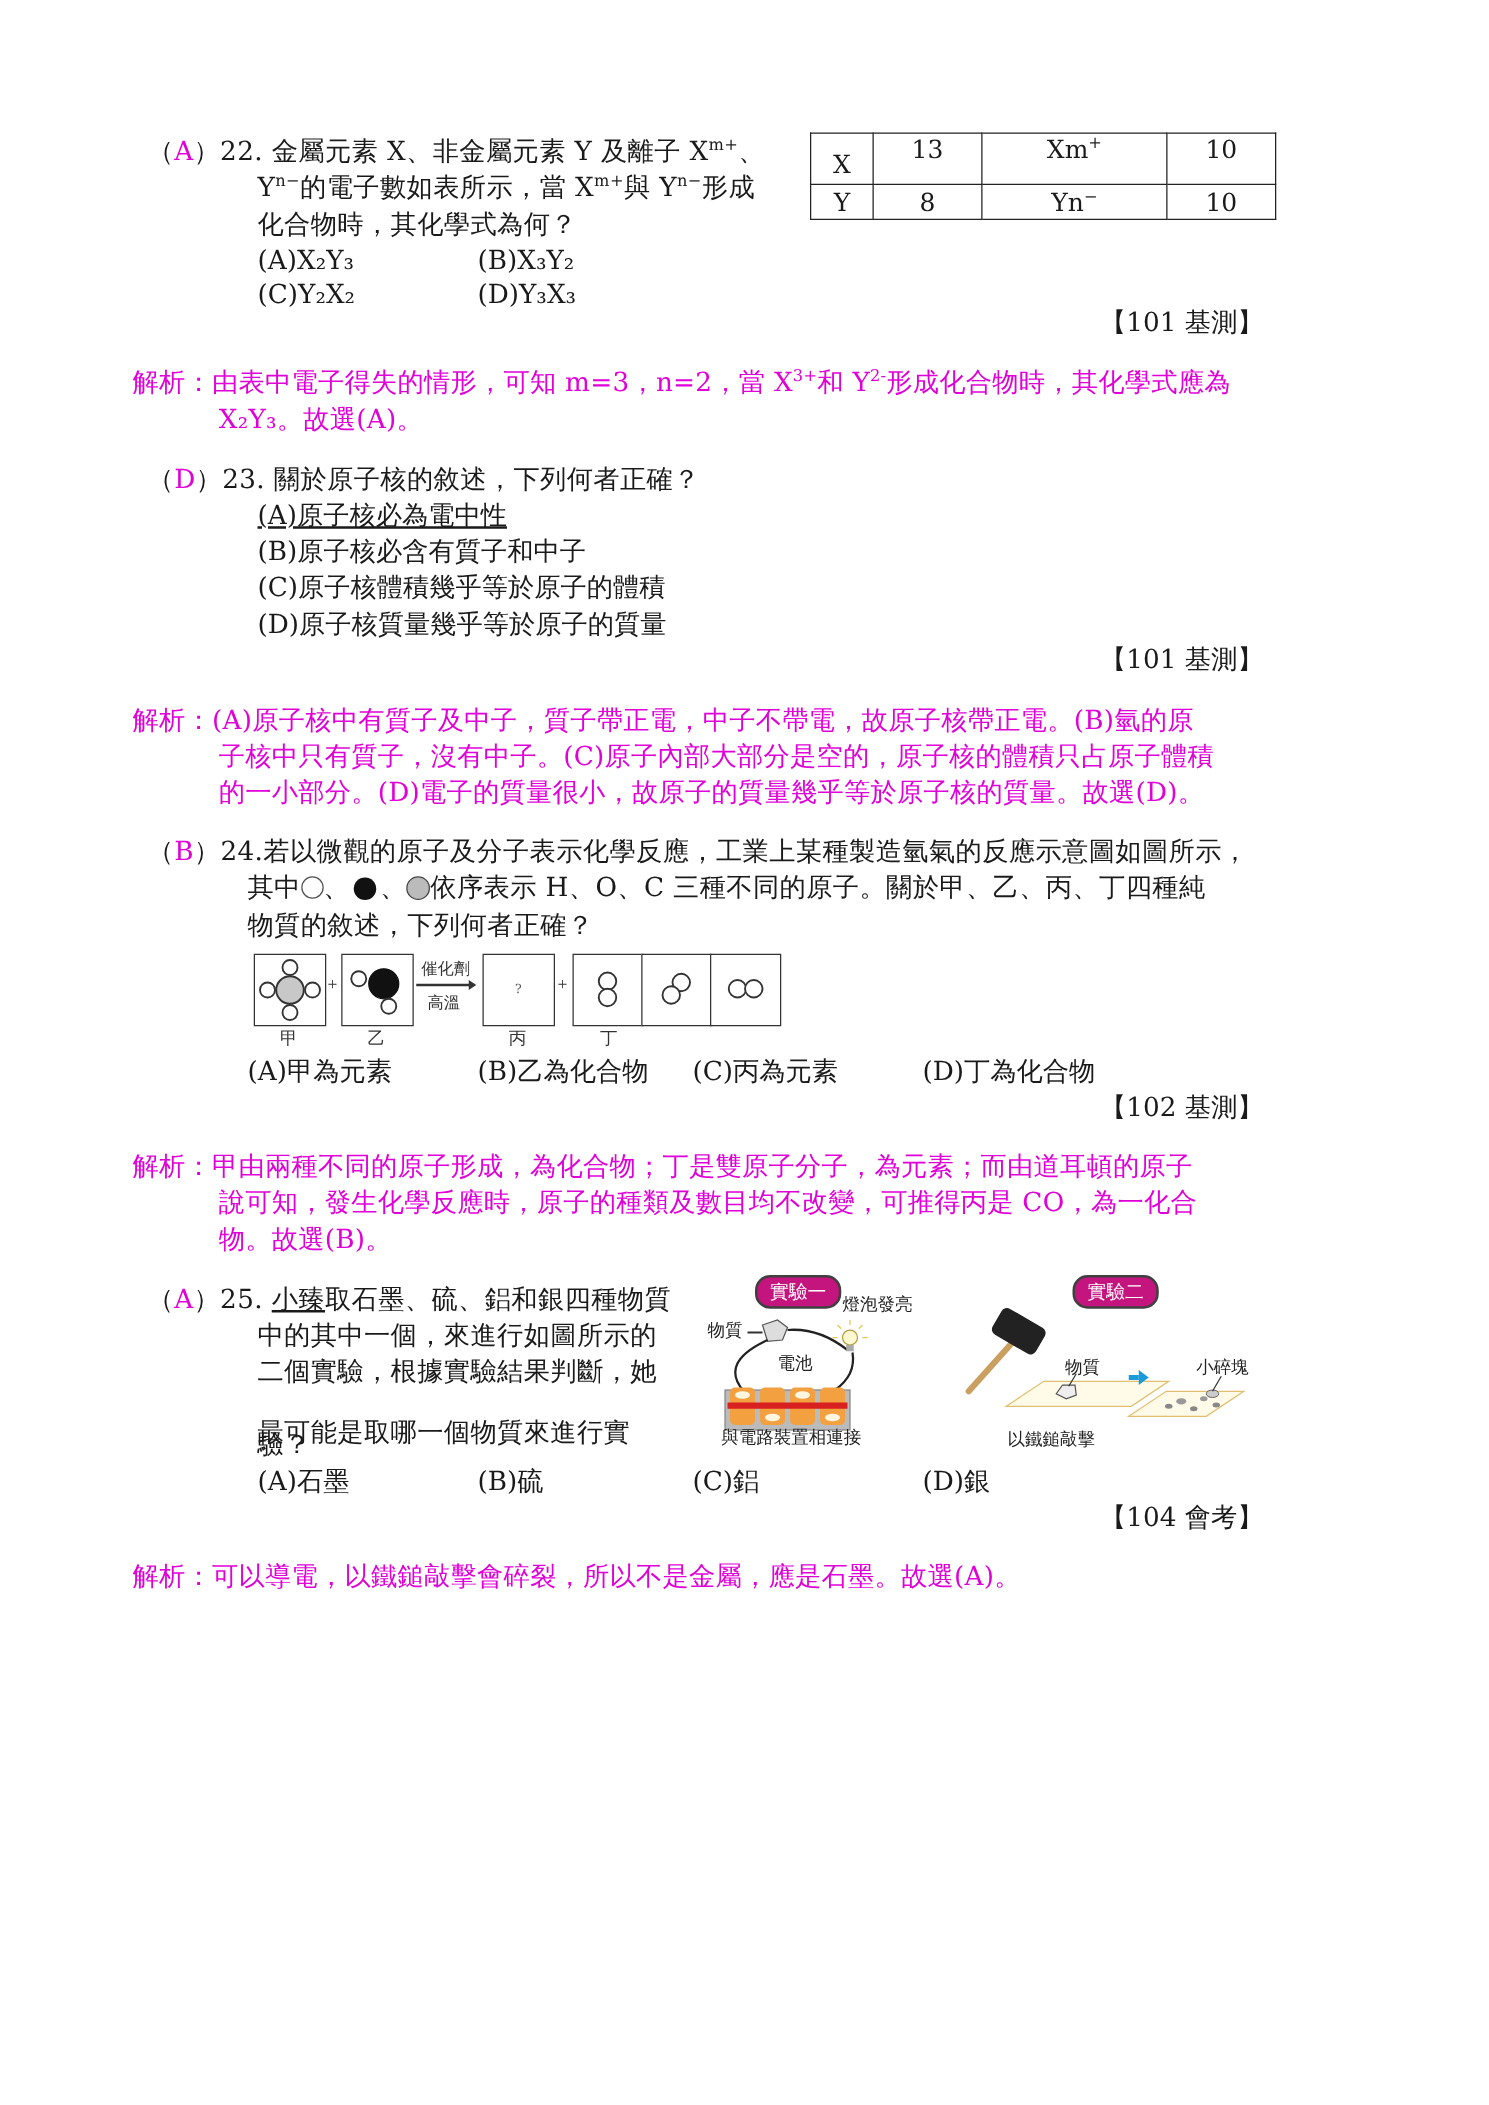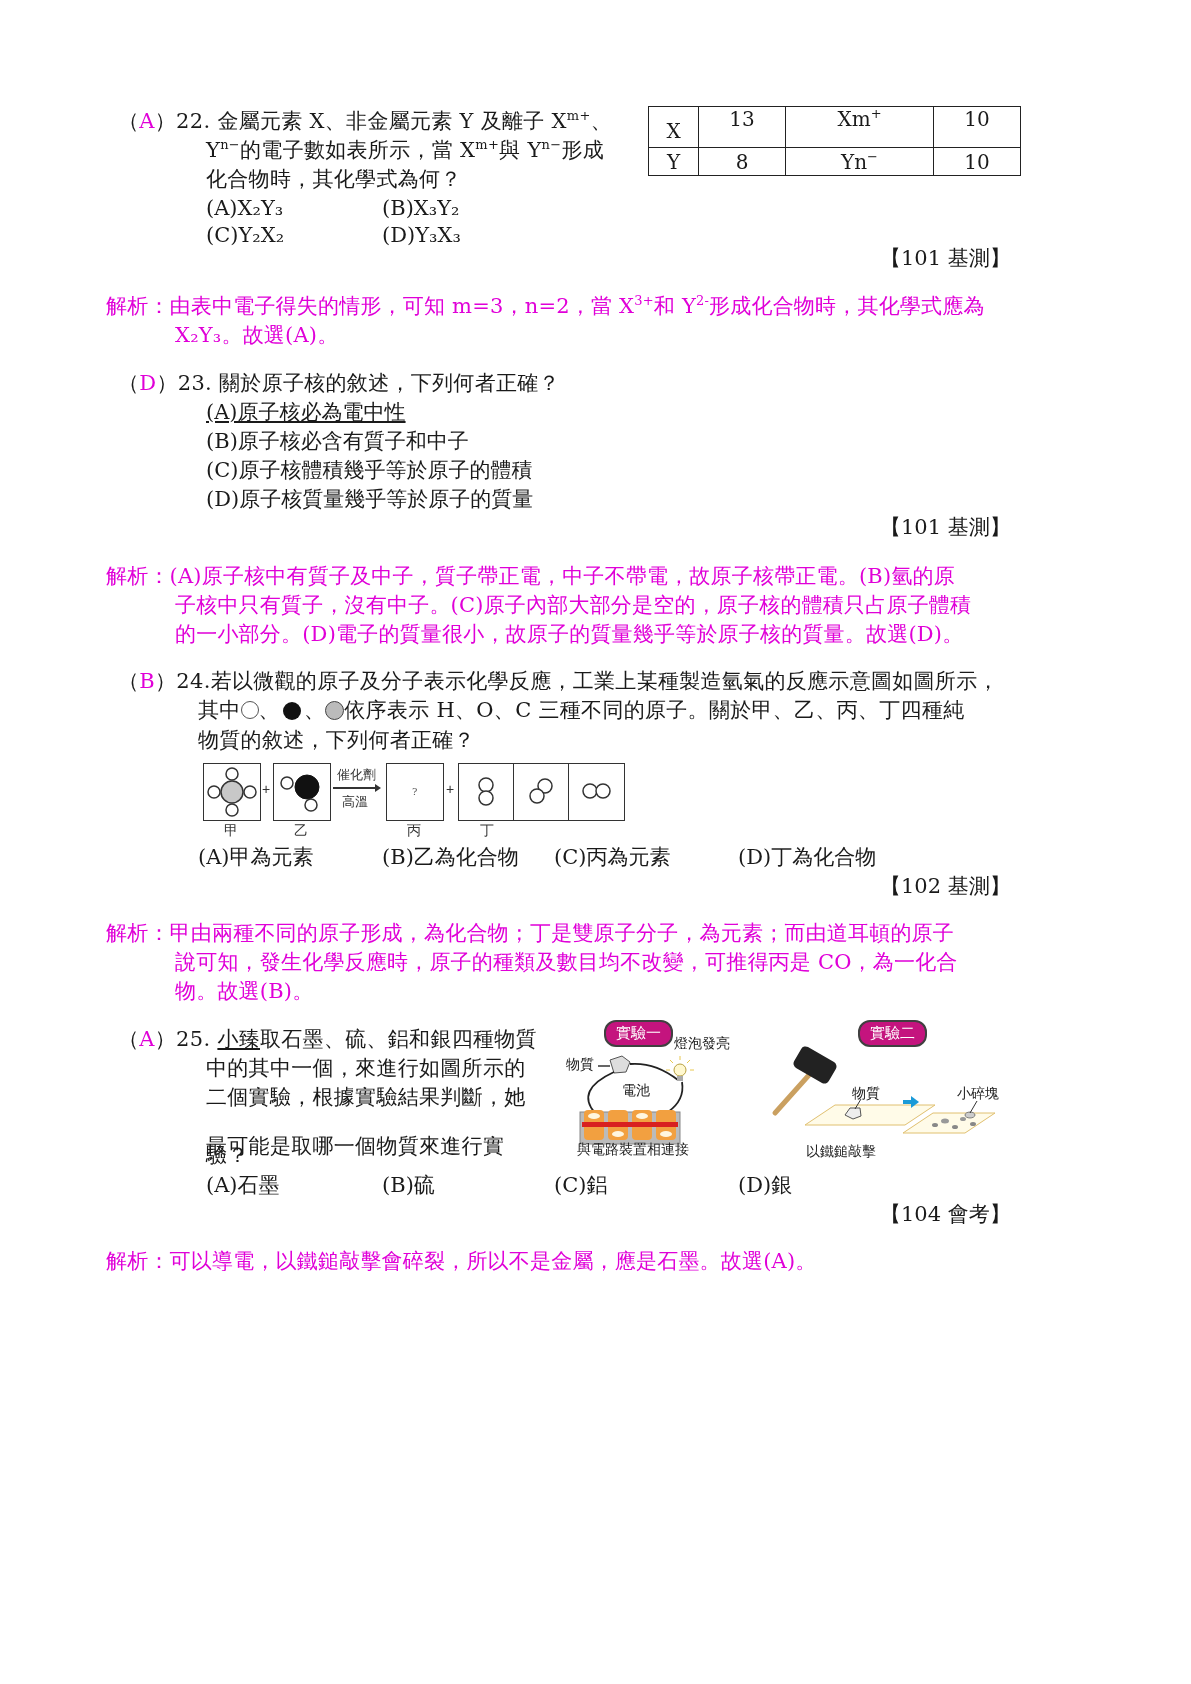--- a/index.html
+++ b/index.html
@@ -9,21 +9,21 @@
   .q-line { position: absolute; font-size: 21px; line-height: 30px; white-space: nowrap; letter-spacing: 0.3px; }
   .ans { color: #e000d8; }
   .paren { color: #1a1a1a; }
   .mag { color: #e000d8; font-size: 21px; line-height: 31px; position: absolute; white-space: nowrap; letter-spacing: 0.2px; text-align: right; }
   .src { position: absolute; font-size: 21px; line-height: 30px; white-space: nowrap; }
   sup, sub { font-size: 13px; line-height: 0; }
   table.tbl { position: absolute; border-collapse: collapse; font-size: 20px; }
   table.tbl td { border: 1.5px solid #222; text-align: center; padding: 0; }
   .opt { position: absolute; font-size: 21px; line-height: 30px; white-space: nowrap; }
   .box { position: absolute; border: 1.5px solid #333; background: #fff; }
-  .lbl { position: absolute; font-size: 14px; color: #333; font-family: Liberation Sans, sans-serif; }
+  .lbl { position: absolute; font-size: 14px; color: #333; font-family: Liberation Serif, serif; }
   .badge { position: absolute; background: #c4147e; color: #fff; border-radius: 12px;
            font-family: "DejaVu Sans", sans-serif; font-size: 15px; padding: 2px 10px; border: 2px solid #404040; }
   .small-lbl { position: absolute; font-family: Liberation Serif, serif; font-size: 14px; color: #222; white-space: nowrap; }
   u { }
 </style>
 </head>
 <body>
 
 <div class="q-line" style="left:118px; top:106px;">
   <span class="paren">（</span><span class="ans">A</span><span class="paren">）</span><span>22.</span>

